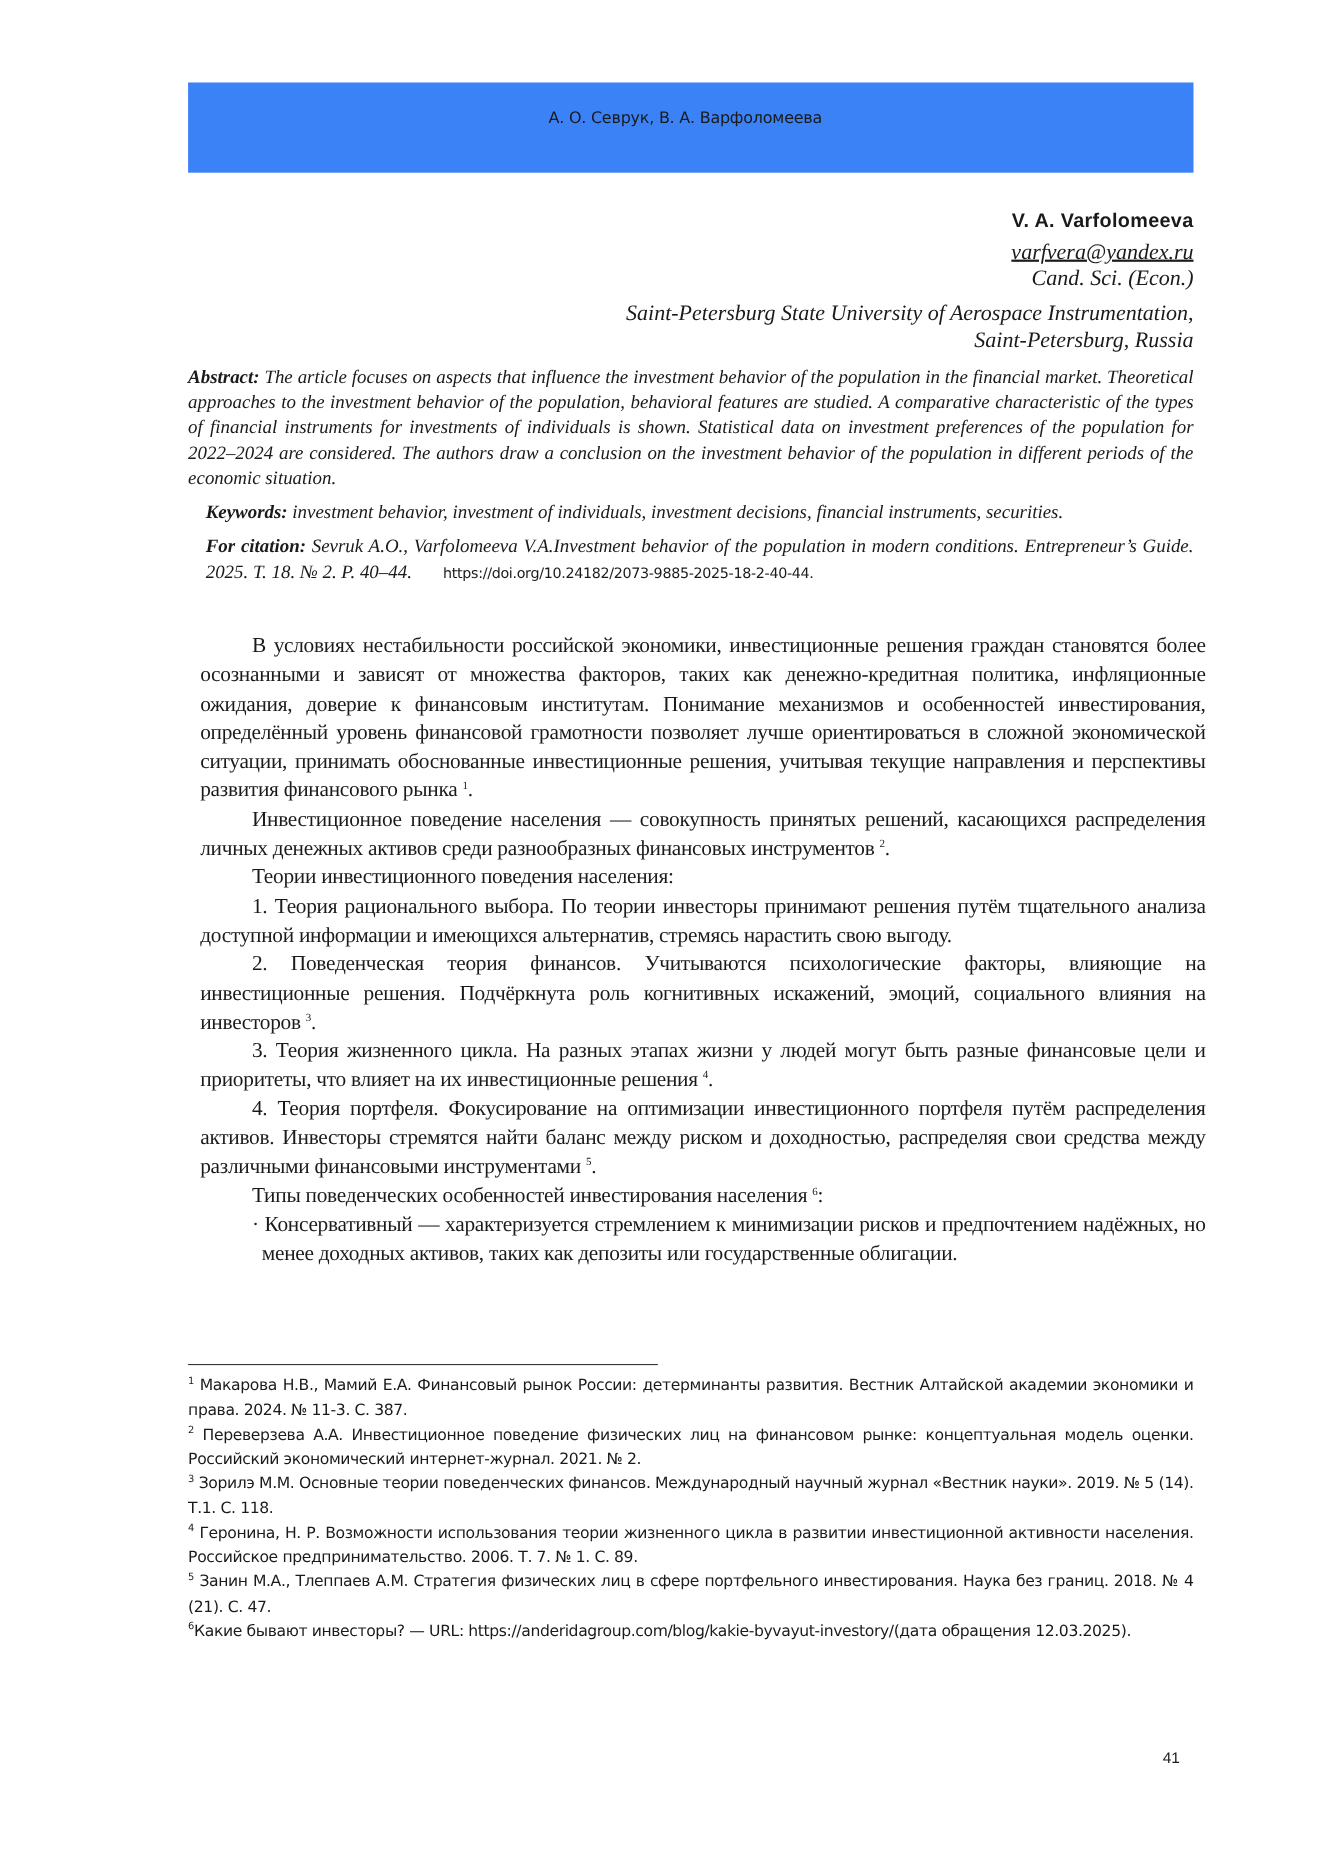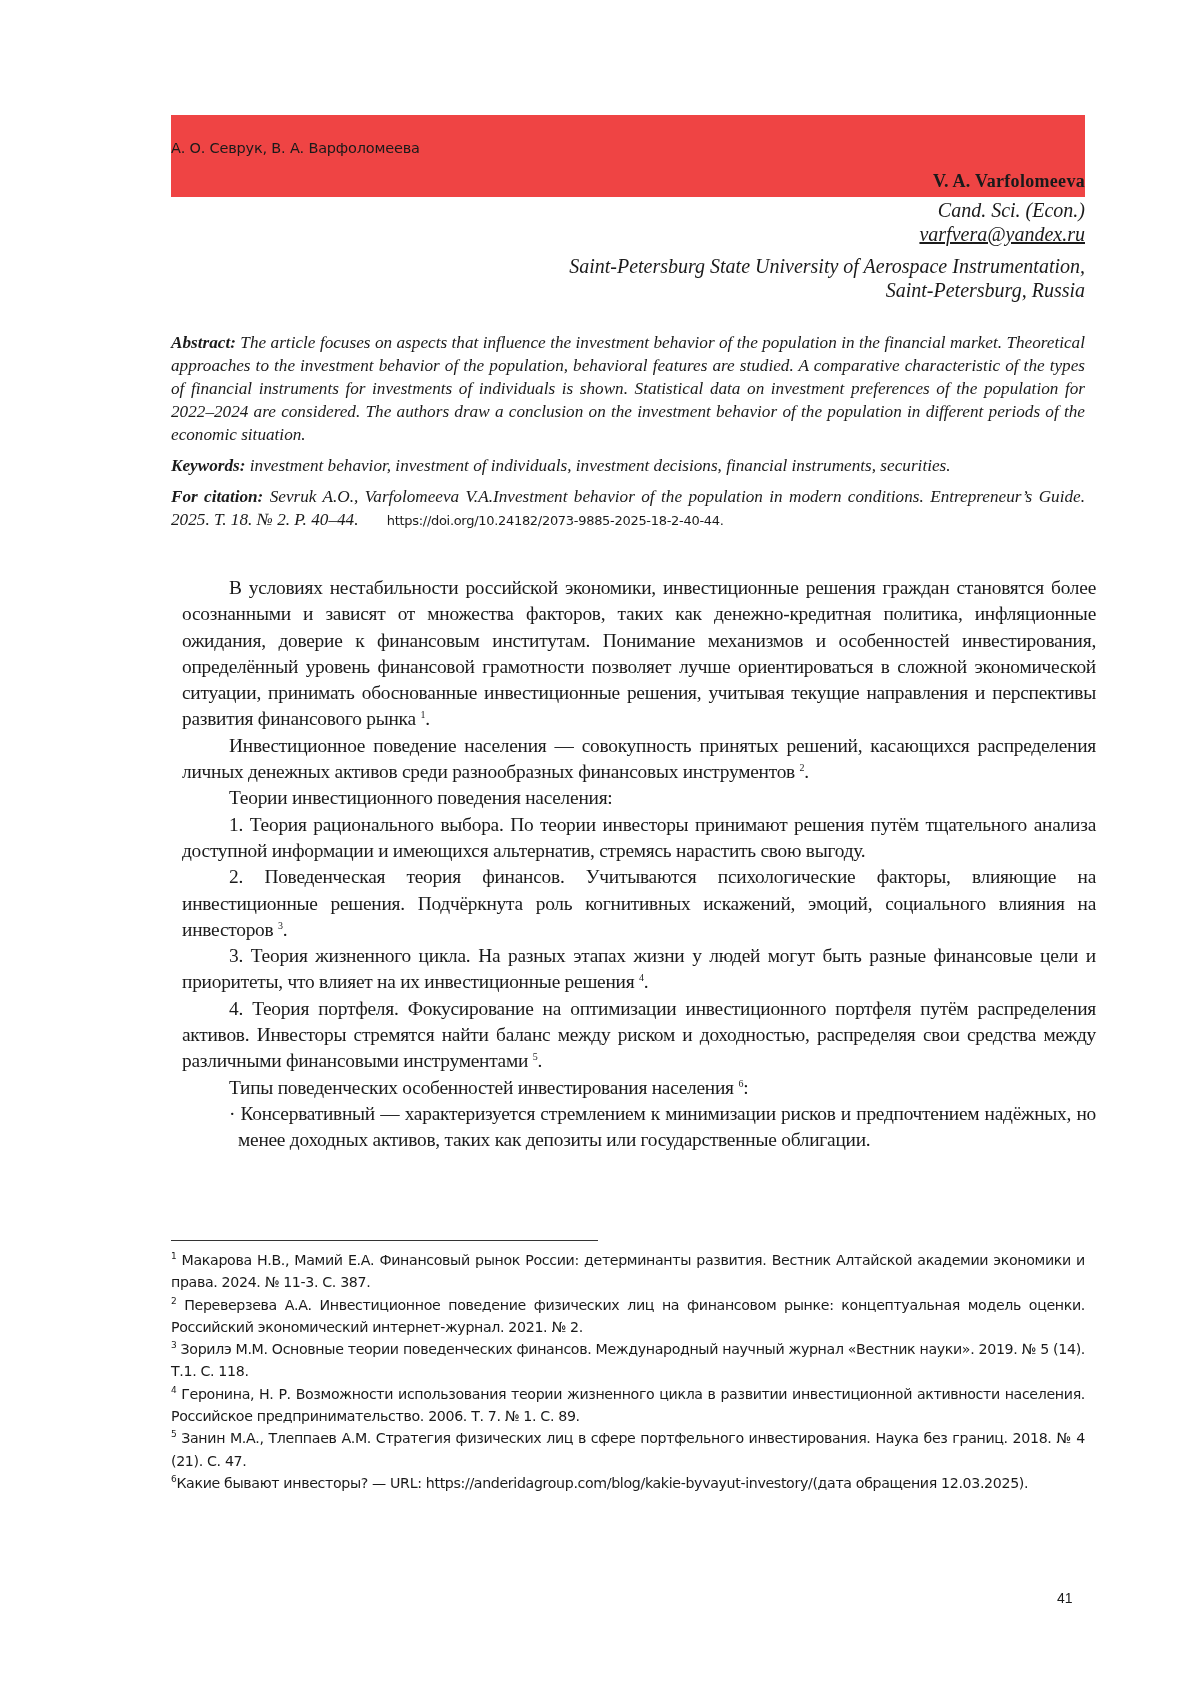--- a/index.html
+++ b/index.html
@@ -1,42 +1,41 @@
 <!DOCTYPE html>
 <html><head>
   <meta charset="utf-8">
   <style>
     html, body { margin: 0; padding: 0; background: #ffffff; }
     body { width: 1200px; height: 1697px; position: relative; overflow: hidden; color: #1a1a1a; }
 
     .running-header {
       position: absolute; left: 171px; top: 75px; width: 914px; height: 82px;
-      background: #ef4444; box-sizing: border-box; padding: 22px 10px 0 0;
-      text-align: left; font-family: "DejaVu Sans", sans-serif; font-size: 14.5px; line-height: 22px;
+      background: #3b82f6; box-sizing: border-box; padding: 22px 10px 0 0;
+      text-align: center; font-family: "DejaVu Sans", sans-serif; font-size: 14.5px; line-height: 22px;
       letter-spacing: -0.2px;
-      margin-top: 40px;
     }
     .running-header div { white-space: nowrap; }
 
     .author-block {
       position: absolute; right: 115px; top: 168px; width: 700px; text-align: right;
       font-family: "Liberation Serif", serif; color: #1a1a1a;
     }
-    .author-name { font-family: Liberation Serif, serif; font-weight: bold; font-size: 18px; line-height: 26px; margin-bottom: 4px; letter-spacing: 0.3px; }
+    .author-name { font-family: Liberation Sans, sans-serif; font-weight: bold; font-size: 18px; line-height: 26px; margin-bottom: 4px; letter-spacing: 0.3px; margin-top: 19px; }
     .author-line { font-style: italic; font-size: 20px; line-height: 24px; }
     .author-email { text-decoration: underline; }
     .affiliation { margin-top: 8px; }
 
     .meta-block {
       position: absolute; left: 171px; top: 331px; width: 914px;
       font-family: "Liberation Serif", serif; font-size: 17.2px; line-height: 23px; text-align: justify;
     }
     .meta-block p { margin: 0; font-style: italic; }
     .meta-block .lbl { font-weight: bold; }
-    .meta-block .gap { margin-top: 8px; }
+    .meta-block .gap { margin-top: 8px; margin-left: 16px; }
     .doi { font-family: "DejaVu Sans", sans-serif; font-style: normal; font-size: 13px; letter-spacing: -0.3px; padding-left: 24px; }
 
     .body-text {
       position: absolute; left: 182px; top: 575px; width: 914px;
       font-family: "Liberation Serif", serif; font-size: 19.4px; line-height: 26.3px; text-align: justify;
       letter-spacing: -0.25px;
     }
     .body-text p { margin: 0; text-indent: 47px; }
     .body-text p.bullet { text-indent: -9px; padding-left: 56px; font-family: Liberation Serif, serif; }
     sup { font-size: 10px; vertical-align: 7px; line-height: 0; }
@@ -55,22 +54,22 @@
   </style>
 </head>
 <body>
 
 <div class="running-header">
   <div>А. О. Севрук, В. А. Варфоломеева</div>
 </div>
 
 <div class="author-block">
   <div class="author-name">V. A. Varfolomeeva</div>
+  <div class="author-line"><a class="author-email" style="color:inherit;">varfvera@yandex.ru</a></div>
   <div class="author-line">Cand. Sci. (Econ.)</div>
-  <div class="author-line"><a class="author-email" style="color:inherit;">varfvera@yandex.ru</a></div>
   <div class="author-line affiliation">Saint-Petersburg State University of Aerospace Instrumentation,</div>
   <div class="author-line">Saint-Petersburg, Russia</div>
 </div>
 
 <div class="meta-block">
   <p><span class="lbl">Abstract:</span><span> The article focuses on aspects that influence the investment behavior of the population in the financial market. Theoretical approaches to the investment behavior of the population, behavioral features are studied. A comparative characteristic of the types of financial instruments for investments of individuals is shown. Statistical data on investment preferences of the population for 2022–2024 are considered. The authors draw a conclusion on the investment behavior of the population in different periods of the economic situation.</span></p>
   <p class="gap"><span class="lbl">Keywords:</span><span> investment behavior, investment of individuals, investment decisions, financial instruments, securities.</span></p>
   <p class="gap"><span class="lbl">For citation:</span><span> Sevruk A.O., Varfolomeeva V.A.Investment behavior of the population in modern conditions. Entrepreneur’s Guide. 2025. T. 18. № 2. P. 40–44. </span><a class="doi" style="color:inherit;text-decoration:none;">https://doi.org/10.24182/2073-9885-2025-18-2-40-44.</a></p>
 </div>
 

